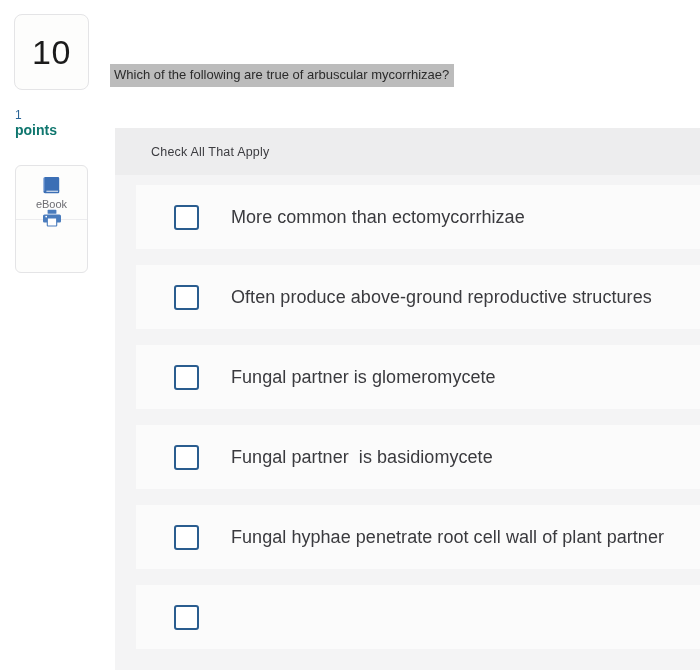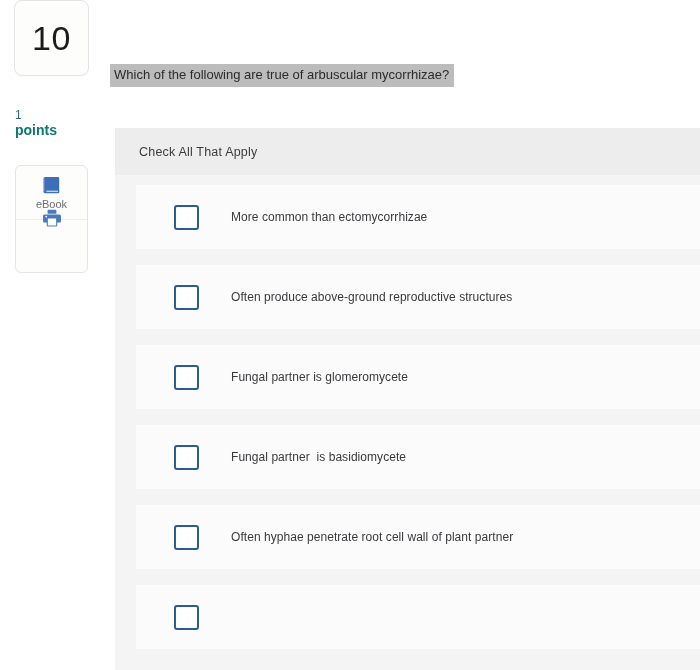--- a/index.html
+++ b/index.html
@@ -21,21 +21,21 @@
     left: 0;
     top: 0;
     width: 110px;
     height: 670px;
     background: #ffffff;
   }
 
   #question-number-box {
     position: absolute;
     left: 14px;
-    top: 0;
+    top: 14px;
     width: 75px;
     height: 76px;
     border: 1px solid #e4e4e6;
     border-radius: 8px;
     background: #fdfdfc;
     box-sizing: border-box;
     display: flex;
     align-items: center;
     justify-content: center;
   }
@@ -144,21 +144,21 @@
     width: 585px;
     height: 542px;
     background: #f4f4f5;
     box-sizing: border-box;
   }
 
   #panel-header {
     height: 47px;
     display: flex;
     align-items: center;
-    padding-left: 24px;
+    padding-left: 36px;
     box-sizing: border-box;
     background: #ededee;
   }
   #panel-header .header-label {
     font-size: 12.5px;
     color: #3c3c40;
     letter-spacing: 0.2px;
   }
 
   #options-list {
@@ -181,21 +181,21 @@
     min-width: 25px;
     border: 2px solid #2a5d8f;
     border-radius: 3px;
     background: #ffffff;
     margin-left: 38px;
     box-sizing: border-box;
     cursor: pointer;
   }
 
   .option-text {
-    font-size: 12px;
+    font-size: 18px;
     color: #3a3a3e;
     margin-left: 32px;
     letter-spacing: 0.05px;
     white-space: pre;
   }
 </style>
 </head>
 <body>
 
 <div id="left-rail">
@@ -269,21 +269,21 @@
         <span class="option-text">Fungal partner is glomeromycete</span>
       </div>
 
       <div class="option-row">
         <span class="option-checkbox"></span>
         <span class="option-text">Fungal partner  is basidiomycete</span>
       </div>
 
       <div class="option-row">
         <span class="option-checkbox"></span>
-        <span class="option-text">Often hyphae penetrate root cell wall of plant partner</span>
+        <span class="option-text">Fungal hyphae penetrate root cell wall of plant partner</span>
       </div>
 
       <div class="option-row">
         <span class="option-checkbox"></span>
       </div>
 
     </div>
   </div>
 </div>
 

